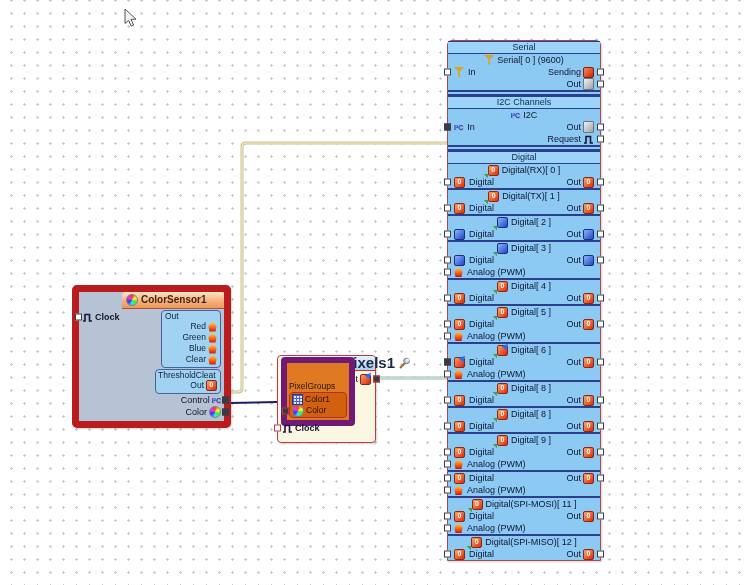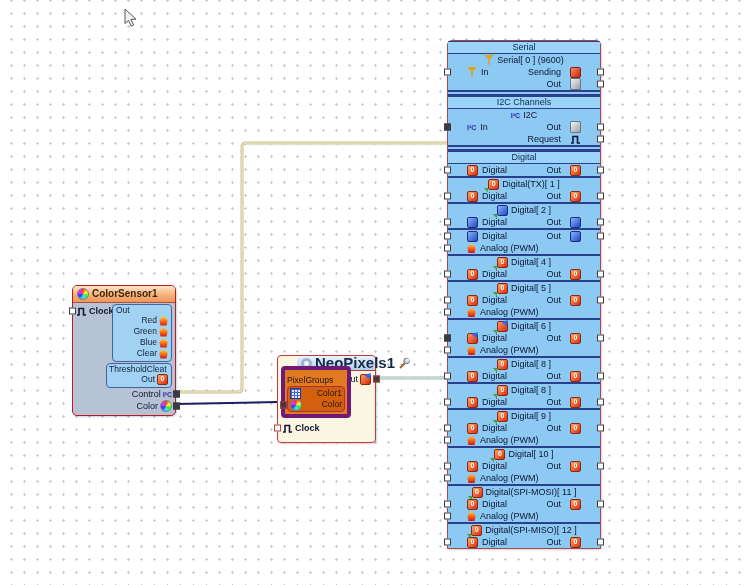--- a/index.html
+++ b/index.html
@@ -18,23 +18,23 @@
        background:linear-gradient(#fde4c9,#f5b27c 55%,#ee9758);
        font-weight:bold;font-size:10px;color:#41250c;white-space:nowrap;}
   .hdr .sp{margin-left:auto;display:flex;align-items:center;gap:2px;}
 
   
   .arduino{left:447px;top:40px;width:152px;background:#8ccaf4;border:1px solid #a84848;border-radius:5px 5px 0 0;}
   .band{height:11px;line-height:11px;border-top:1px solid #2b3f8f;border-bottom:1px solid #2b3f8f;
         background:#9bd4f8;text-align:center;font-size:9px;color:#0e2a50;}
   .gap{height:2px;background:#8ccaf4;border-top:2px solid #2b3f8f;border-bottom:2px solid #2b3f8f;}
   .row{height:12px;line-height:12px;position:relative;display:flex;align-items:center;
-       font-size:9px;color:#101430;padding:0 19px;white-space:nowrap;text-align:right;}
+       font-size:9px;color:#101430;padding:0 6px;white-space:nowrap;text-align:right;}
   .row .l{display:flex;align-items:center;gap:4px;}
-  .row .r{margin-left:auto;display:flex;align-items:center;gap:9px;}
+  .row .r{margin-left:auto;display:flex;align-items:center;gap:2px;}
   .row.center{justify-content:center;gap:3px;}
   .channel{border-top:2px solid #2b3f8f;}
   .channel:first-child{border-top:none;}
 
   
   .pin{position:absolute;width:5px;height:5px;background:#fff;border:1px solid #3c3c44;top:50%;
        transform:translateY(-50%);z-index:4;}
   .pin.pl{left:-4px;} .pin.pr{right:-4px;}
   .pin.connected{background:#3a3a46;}
 
@@ -66,37 +66,37 @@
           clip-path:polygon(0 0,100% 0,58% 42%,58% 100%,42% 100%,42% 42%);}
   .ic-i2c{font-size:7px;font-weight:bold;color:#2336bc;text-shadow:1px 1px 0 #c0392b33;
           font-family:"Liberation Sans",sans-serif;line-height:9px;}
   .ic-chip{width:11px;height:10px;border-radius:2px;border:1px solid #0e3060;
            background:linear-gradient(135deg,#74d0ec,#1e3f9e);}
   .ic-ring{width:5px;height:5px;border:3px solid #9ab4d2;border-radius:50%;background:#eef4fa;}
   .ic-drop{width:0;height:0;border-left:3px solid transparent;border-right:3px solid transparent;
            border-top:4px solid #8a4a2a;}
 
   
-  .cs{left:72px;top:285px;width:102px;height:129px;background:#b6c3d4;border:1px solid #b91c1c;}
+  .cs{left:72px;top:285px;width:102px;height:129px;background:#b6c3d4;border:7px solid #b91c1c;padding-left:43px;}
   .abs{position:absolute;display:flex;align-items:center;gap:2px;font-size:9px;color:#101430;
        height:12px;line-height:12px;white-space:nowrap;}
   .panel{position:absolute;background:#a2d2f2;border:1px solid #44629e;border-radius:4px;
          font-size:8.5px;color:#10203a;overflow:hidden;}
   .prow{height:11px;line-height:11px;display:flex;align-items:center;justify-content:flex-end;
         gap:2px;position:relative;padding-right:3px;white-space:nowrap;}
 
   
   .np{left:277px;top:355px;width:97px;height:86px;background:#fbf6e2;border:1px solid #c23b3b;border-radius:4px;}
   .np .hdr{background:linear-gradient(#eaf3fb,#aecfec);border-bottom:1px solid #c23b3b;height:14px;
            line-height:14px;font-size:15px;color:#182848;margin-left:19px;}
   .np .pin{border-color:#b04040;}
-  .pg{position:absolute;left:3px;top:10px;width:58px;background:#e07a22;border:4px solid #701a75;
-      border-radius:4px;font-size:8.5px;color:#241408;padding:5px 2px 2px;}
+  .pg{position:absolute;left:3px;top:1px;width:58px;background:#e07a22;border:6px solid #701a75;
+      border-radius:4px;font-size:8.5px;color:#241408;padding:18px 2px 2px;}
   .pg-sub{background:#d2600f;border:1px solid #b03030;border-radius:4px;margin-top:1px;padding:1px 2px;}
-  .pg .prow{justify-content:space-between;padding:0;}
+  .pg .prow{justify-content:flex-start;padding:0;}
 
   .cursor{position:absolute;left:124px;top:8px;z-index:9;}
 </style>
 </head>
 <body>
 
 <svg class="wires" width="748" height="585">
   <g>
     <path d="M176,392 H238 Q242,392 242,388 V147 Q242,143 246,143 H447" fill="none" stroke-width="3" stroke="#c9c28e"></path>
     <path d="M176,392 H238 Q242,392 242,388 V147 Q242,143 246,143 H447" fill="none" stroke-width="1" stroke="#f3efd9"></path>
@@ -260,20 +260,24 @@
         <path d="M1,8 H3 V1.5 H7.5 V8 H10" fill="none" stroke="#15153d" stroke-width="1.6"></path>
         </svg>
     </span>
     <span class="pin pr"></span>
   </div>
   <div class="gap"></div>
 
   <div class="band">Digital</div>
   <div>
   <div class="channel">
+    <div class="row center">
+      <span class="ic icq t-ic red"></span>
+      <span class="ch-title-label">Digital(RX)[ 0 ]</span>
+    </div>
     <div class="row">
       <span class="pin pl"></span>
       <span class="l">
         <span class="ic icq p-ic-l red"></span>
         <span class="lbl-digital">Digital</span>
       </span>
       <span class="r">
         <span class="lbl-out">Out</span>
         <span class="ic icq p-ic-r red"></span>
       </span>
@@ -316,20 +320,24 @@
       <span class="r">
         <span class="lbl-out">Out</span>
         <span class="ic icq p-ic-r blue"></span>
       </span>
       <span class="pin pr"></span>
     </div>
 
   </div>
 
   <div class="channel">
+    <div class="row center">
+      <span class="ic icq t-ic blue"></span>
+      <span class="ch-title-label">Digital[ 3 ]</span>
+    </div>
     <div class="row">
       <span class="pin pl"></span>
       <span class="l">
         <span class="ic icq p-ic-l blue"></span>
         <span class="lbl-digital">Digital</span>
       </span>
       <span class="r">
         <span class="lbl-out">Out</span>
         <span class="ic icq p-ic-r blue"></span>
       </span>
@@ -476,24 +484,20 @@
     <div class="row analog-row" style="display: flex;">
       <span class="pin pl"></span>
       <span class="l">
         <span class="ic ic-flame"></span>
         <span class="lbl-analog">Analog (PWM)</span>
       </span>
     </div>
   </div>
 
   <div class="channel">
-    <div class="row center">
-      <span class="ic icq t-ic red"></span>
-      <span class="ch-title-label">Digital[ 10 ]</span>
-    </div>
     <div class="row">
       <span class="pin pl"></span>
       <span class="l">
         <span class="ic icq p-ic-l red"></span>
         <span class="lbl-digital">Digital</span>
       </span>
       <span class="r">
         <span class="lbl-out">Out</span>
         <span class="ic icq p-ic-r red"></span>
       </span>

